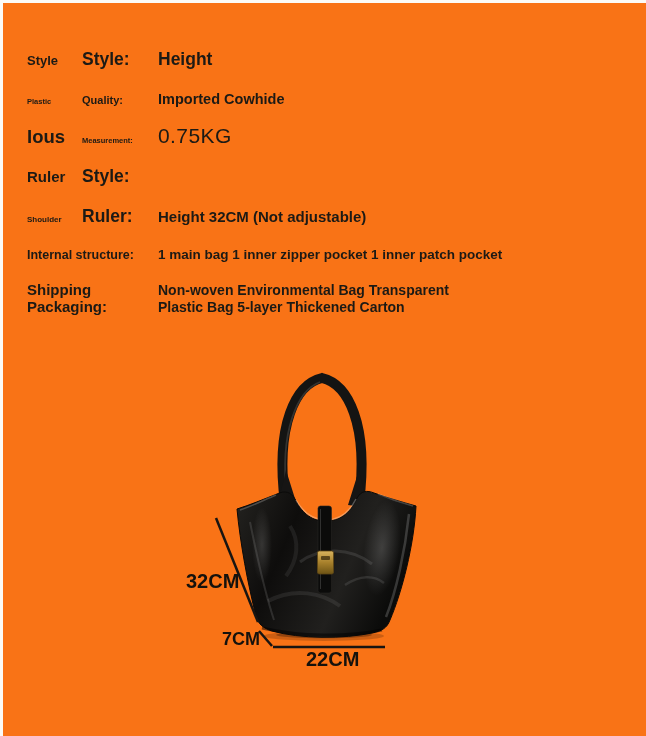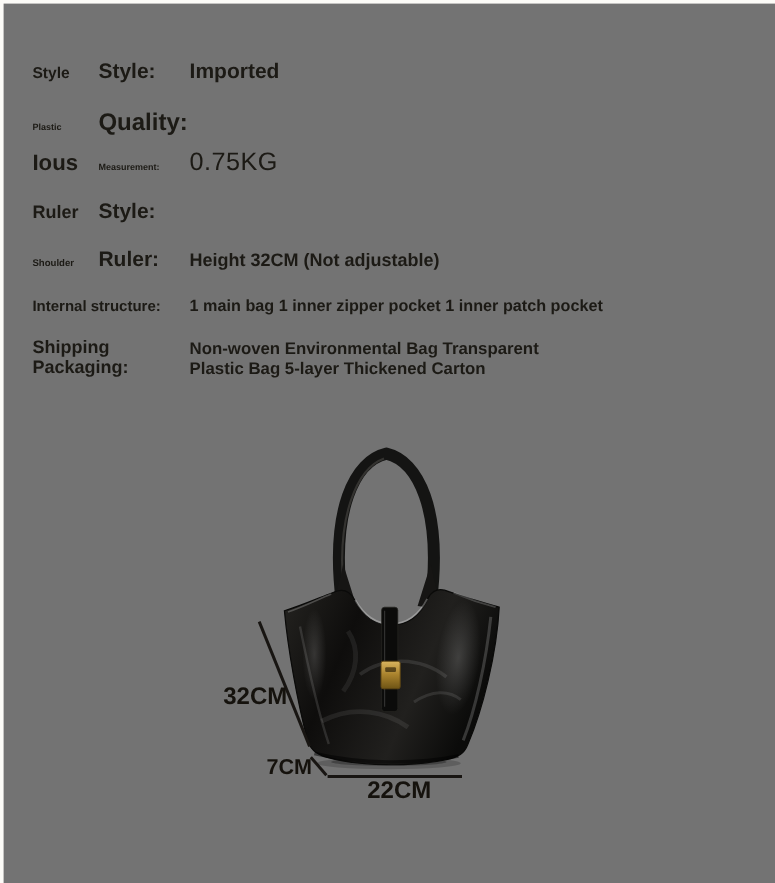--- a/index.html
+++ b/index.html
@@ -2,31 +2,31 @@
 <html><head>
 <meta charset="utf-8">
 <style>
   html,body{margin:0;padding:0;}
   body{
     width:646px;height:736px;overflow:hidden;
     background:#e7e1d4;
     font-family:"Liberation Sans",sans-serif;
     position:relative;
   }
-  .page{position:absolute;inset:0;background:#737373;}
+  .page{position:absolute;inset:0;background:#f97316;}
   .edge-top{position:absolute;left:0;top:0;width:646px;height:3px;background:#fcfbf7;}
   .edge-left{position:absolute;left:0;top:0;width:3px;height:736px;background:#fcfbf7;}
 
   
   .row{position:absolute;left:27px;display:flex;align-items:baseline;white-space:nowrap;color:#1c1a15;}
   .c1{width:55px;flex:none;}
   .c2{width:76px;flex:none;}
   .cm{width:131px;flex:none;}
   .r1{top:49px}  .r1 .c1{font-size:13px;font-weight:700}   .r1 .c2{font-size:17.5px;font-weight:700} .r1 .val{font-size:17.5px;font-weight:700}
-  .r2{top:91px}  .r2 .c1{font-size:7.5px;font-weight:700}  .r2 .c2{font-size:20px;font-weight:700} .r2 .val{font-size:14.5px;font-weight:700}
+  .r2{top:91px}  .r2 .c1{font-size:7.5px;font-weight:700}  .r2 .c2{font-size:11px;font-weight:700} .r2 .val{font-size:14.5px;font-weight:700}
   .r3{top:124px} .r3 .c1{font-size:18.5px;font-weight:700} .r3 .c2{font-size:7.5px;font-weight:700}  .r3 .val{font-size:21px;font-weight:400;letter-spacing:.4px}
   .r4{top:166px} .r4 .c1{font-size:15px;font-weight:700}   .r4 .c2{font-size:17.5px;font-weight:700} .r4 .val{font-size:12.5px;font-weight:700}
   .r5{top:206px} .r5 .c1{font-size:8px;font-weight:700}    .r5 .c2{font-size:17.5px;font-weight:700} .r5 .val{font-size:15px;font-weight:700}
   .r6{top:247px} .r6 .cm{font-size:12.5px;font-weight:700} .r6 .val{font-size:13.5px;font-weight:700}
   .r7{top:282px;white-space:normal;align-items:center}
   .r7 .cm{font-size:15px;font-weight:700;line-height:16.5px;white-space:pre-line}
   .r7 .val{font-size:14px;font-weight:700;line-height:16.5px;white-space:pre-line}
 
   
   .figure{position:absolute;inset:0;margin:0;}
@@ -40,25 +40,26 @@
 <body>
 
 <div class="page">
   <div class="edge-top"></div>
   <div class="edge-left"></div>
 
   <section>
     <div class="row r1">
       <div class="c1">Style</div>
       <div class="c2">Style:</div>
-      <div class="val">Imported</div>
+      <div class="val">Height</div>
     </div>
     <div class="row r2">
       <div class="c1">Plastic</div>
       <div class="c2">Quality:</div>
+      <div class="val">Imported Cowhide</div>
     </div>
     <div class="row r3">
       <div class="c1">Ious</div>
       <div class="c2">Measurement:</div>
       <div class="val">0.75KG</div>
     </div>
     <div class="row r4">
       <div class="c1">Ruler</div>
       <div class="c2">Style:</div>
     </div>

